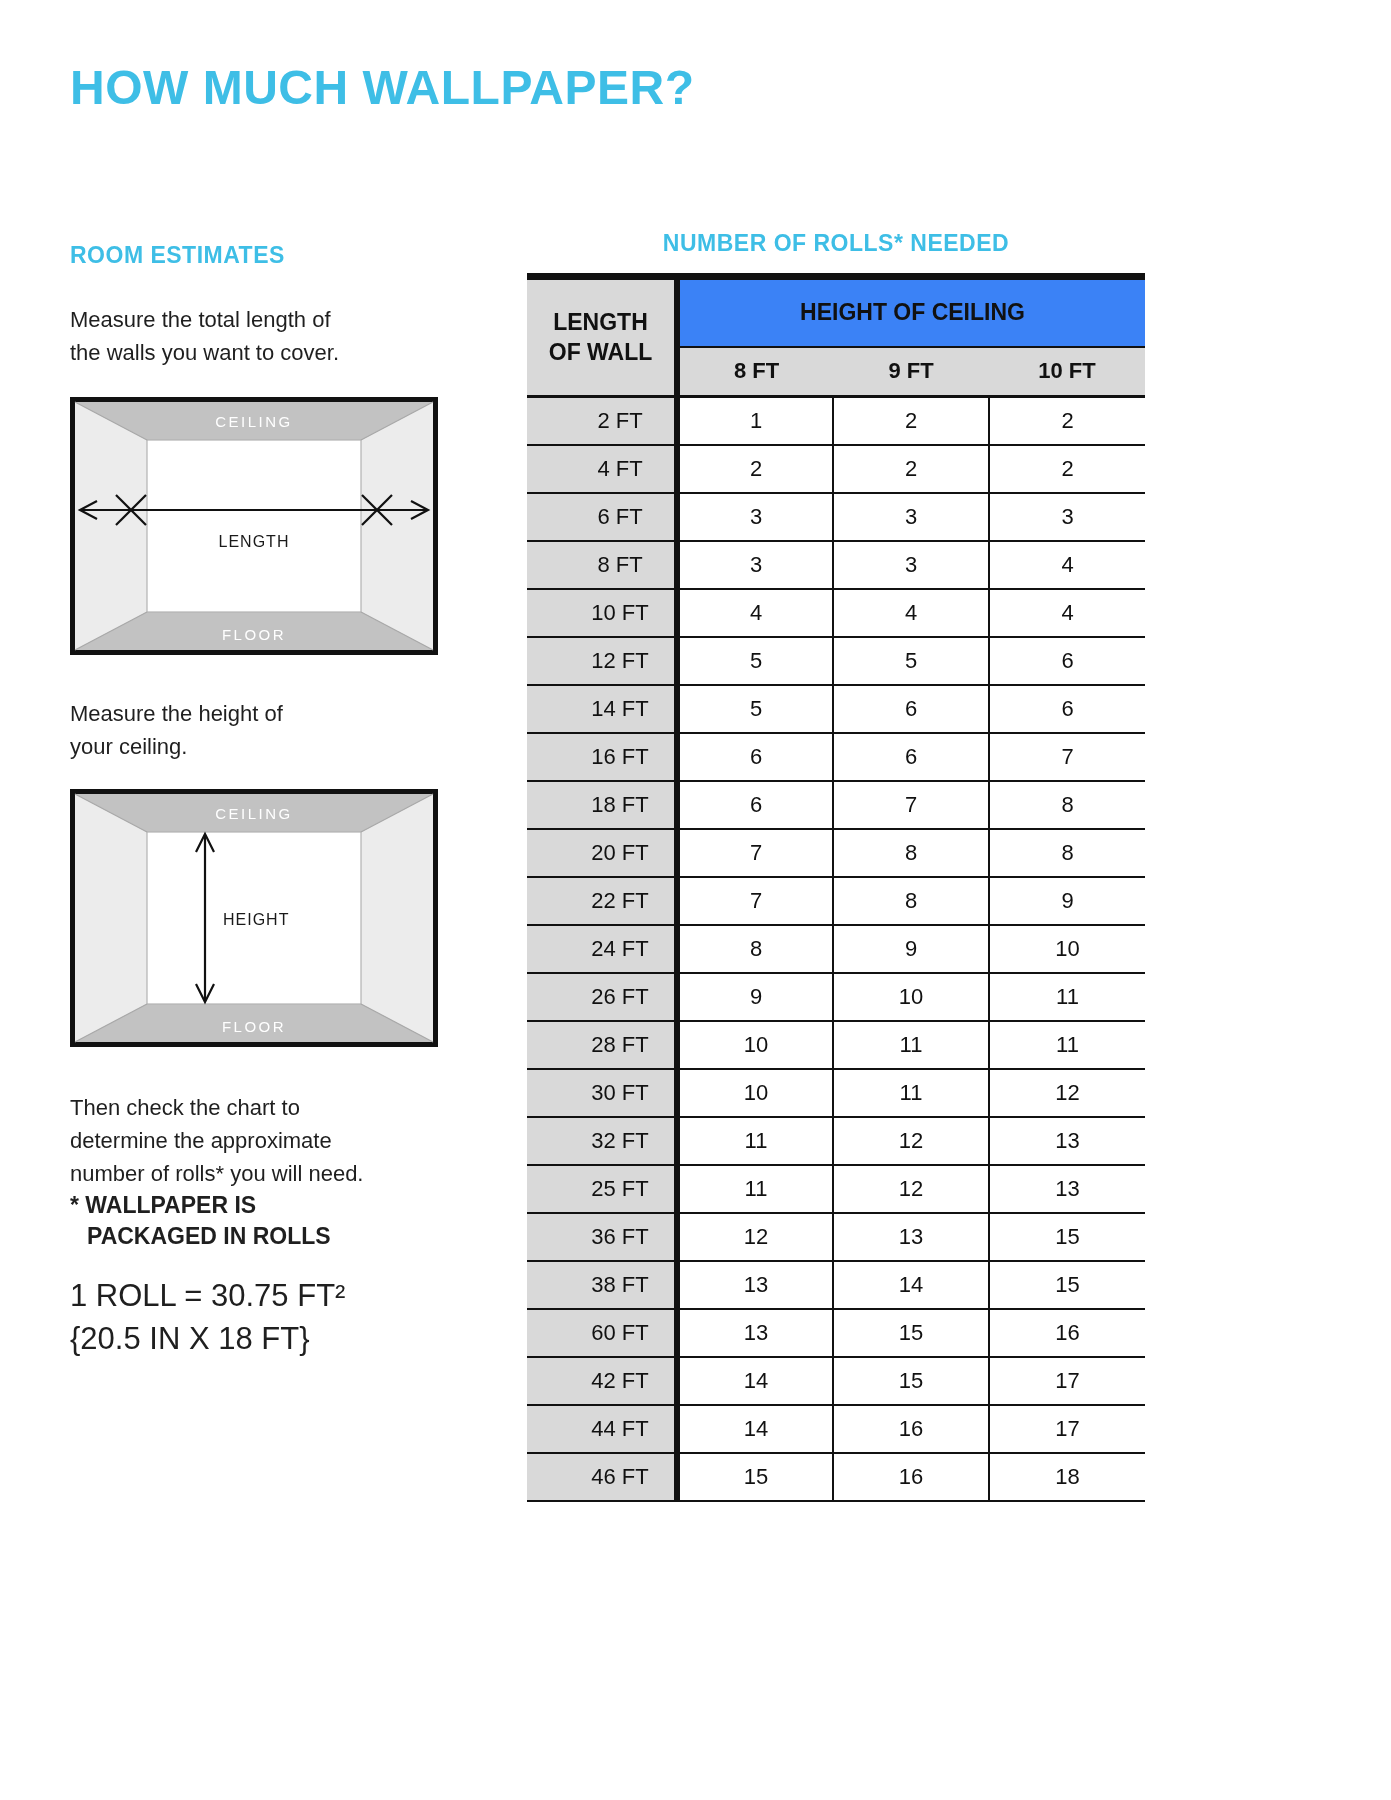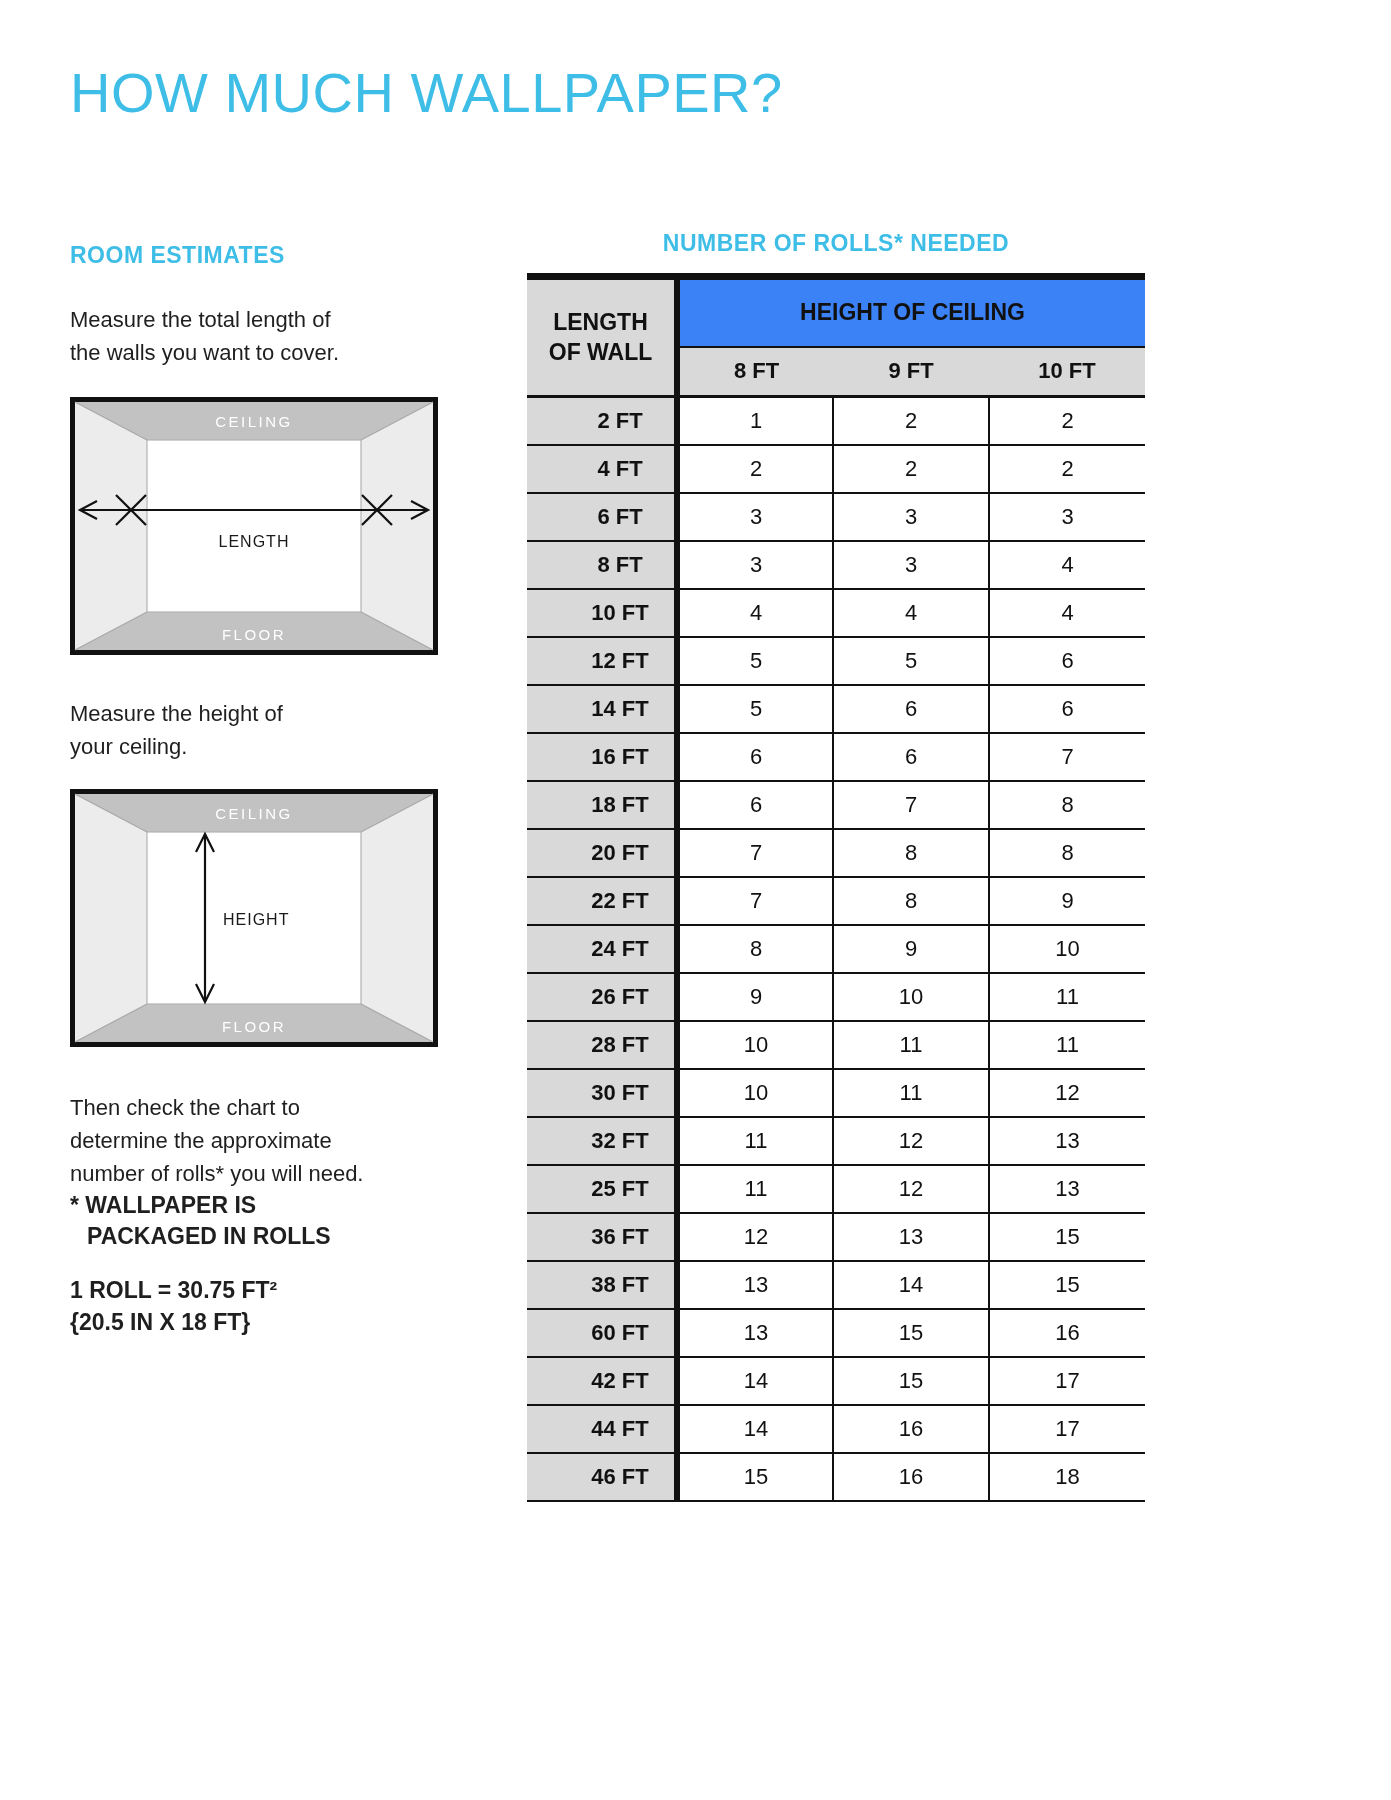--- a/index.html
+++ b/index.html
@@ -6,21 +6,21 @@
   html,body { background:#fff; }
   body {
     width:1391px; height:1800px; position:relative;
     font-family:"Liberation Sans", sans-serif; color:#1f1f1f;
     overflow:hidden;
   }
   .page { position:absolute; inset:0; }
 
   .title {
     position:absolute; left:70px; top:60px;
-    font-size:56px; font-weight:normal; color:#3EBEE6; letter-spacing:0.5px;
+    font-size:48px; font-weight:bold; color:#3EBEE6; letter-spacing:0.5px;
   }
 
   
   .left-col { position:absolute; left:70px; top:242px; width:372px; }
   .section-heading {
     font-size:23px; font-weight:bold; color:#3EBEE6; letter-spacing:0.5px;
     margin-bottom:34px;
   }
   .step {
     font-size:22px; line-height:1.5; white-space:pre-line; color:#1f1f1f;
@@ -35,21 +35,21 @@
     fill:#ffffff; font-size:15px; letter-spacing:2.5px; text-anchor:middle;
     font-family:"Liberation Sans", sans-serif;
   }
   .dim-label {
     fill:#1a1a1a; font-size:16px; letter-spacing:1px;
     font-family:"Liberation Sans", sans-serif;
   }
   .footnote { font-size:23px; font-weight:bold; margin-bottom:22px; line-height:1.35; }
   .footnote .line1 { display:block; }
   .footnote .line2 { display:block; padding-left:17px; }
-  .roll-info { font-size:23px; font-weight:bold; line-height:1.4; }
+  .roll-info { font-size:31px; font-weight:normal; line-height:1.4; }
   .roll-info span { display:block; }
 
   
   .right-col { position:absolute; left:527px; top:230px; width:618px; }
   .table-heading {
     text-align:center; font-size:23px; font-weight:bold; color:#3EBEE6;
     letter-spacing:0.5px; margin-bottom:16px;
   }
   table.rolls-table {
     border-collapse:collapse; width:618px; table-layout:fixed;
@@ -67,21 +67,21 @@
   }
   td.group {
     background:#3b82f6; font-weight:bold; font-size:23px; height:70px;
     border-top:7px solid #111; border-bottom:2px solid #111;
   }
   td.colhead {
     background:#D9D9D9; font-weight:bold; font-size:22px; height:50px;
     border-bottom:3px solid #111;
   }
   td.rowhead {
-    background:#D9D9D9; font-weight:bold; font-size:22px; height:48px;
+    background:#D9D9D9; font-weight:normal; font-size:22px; height:48px;
     border-right:6px solid #111; border-bottom:2px solid #111;padding-left:39px;
   }
   td.num {
     background:#fff; font-size:22px; border-bottom:2px solid #111;
   }
   td.num + td.num { border-left:2px solid #111; }
 </style>
 </head>
 <body>
 

